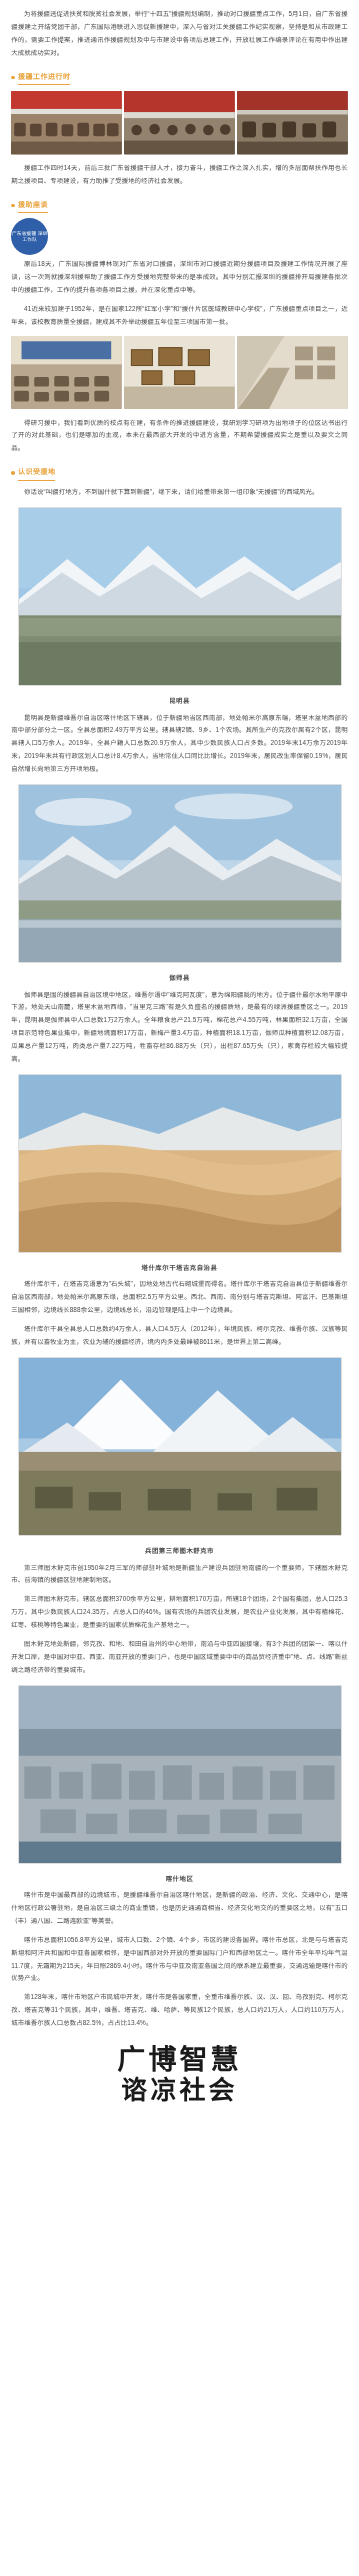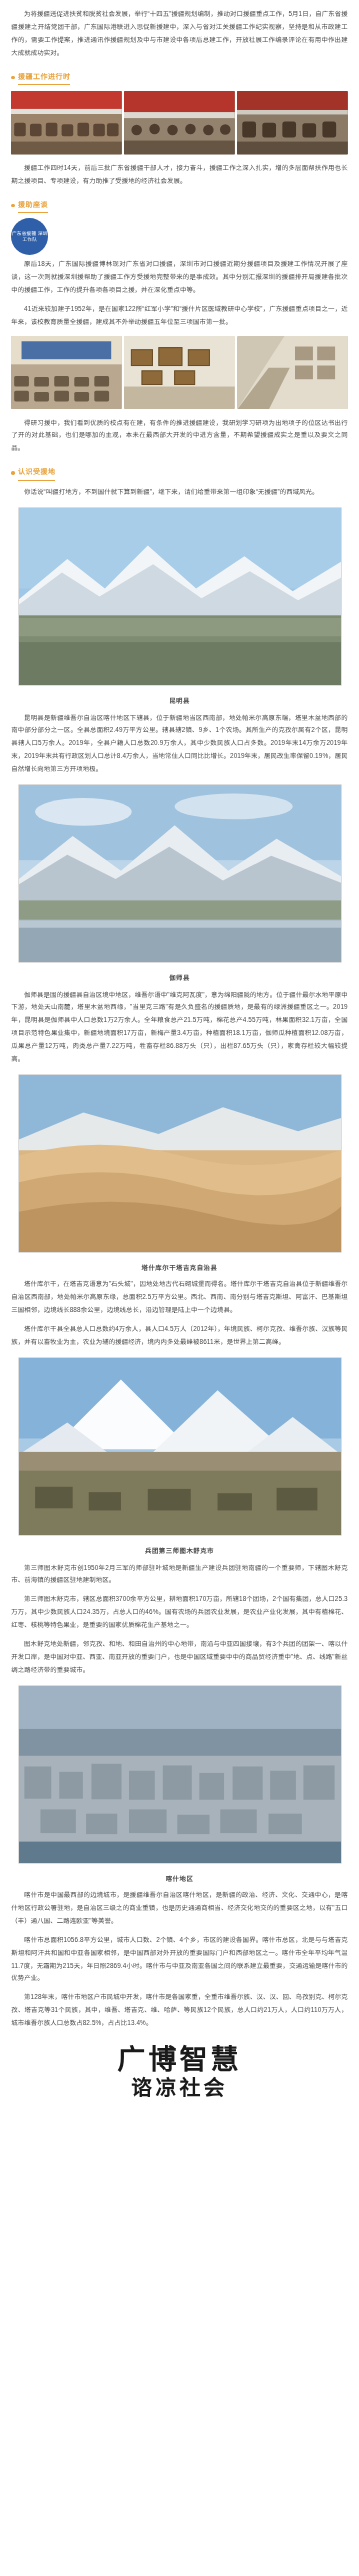--- a/index.html
+++ b/index.html
@@ -111,21 +111,21 @@
   }
   .footer .calli {
     font-family: "DejaVu Serif", "Liberation Serif", serif;
     font-size: 28px;
     font-weight: bold;
     color: #1a1a1a;
     letter-spacing: 3.1px;
     line-height: 1.05;
   }
   .footer .calli.row2 {
-    font-size: 21px;
+    font-size: 26px;
     letter-spacing: 3.1px;
     margin-top: 2.1px;
   }
 </style>
 </head>
 <body>
 
 <div class="page">
 
   <div>

